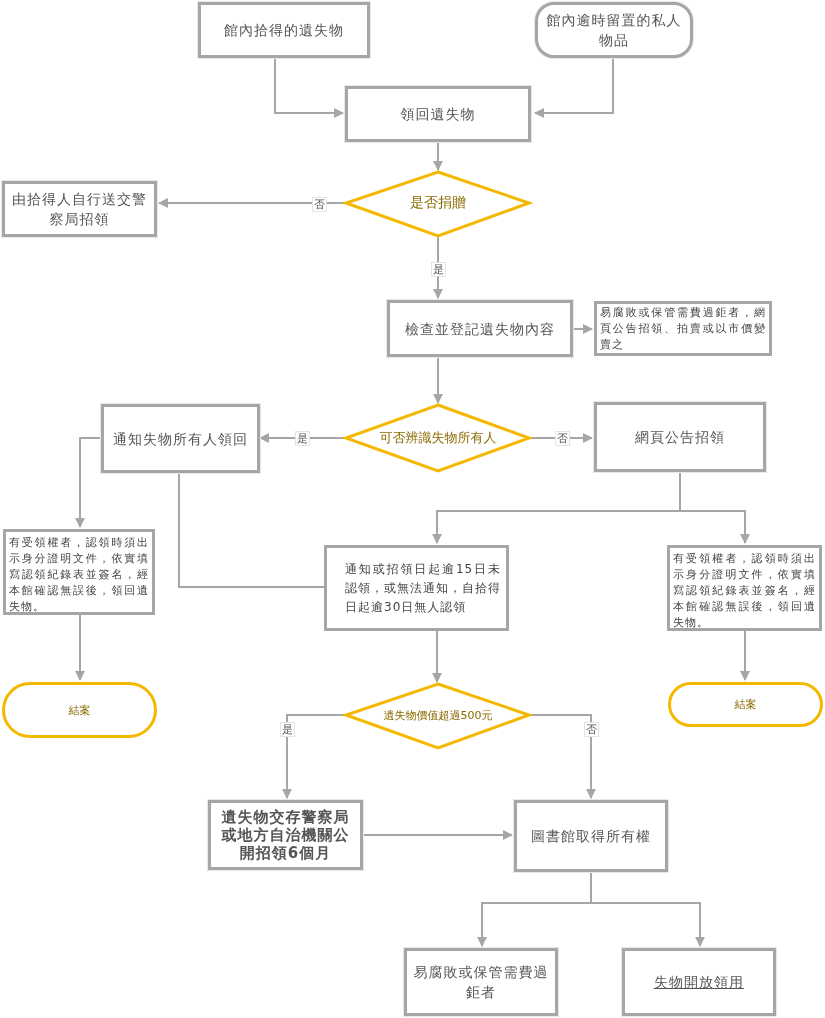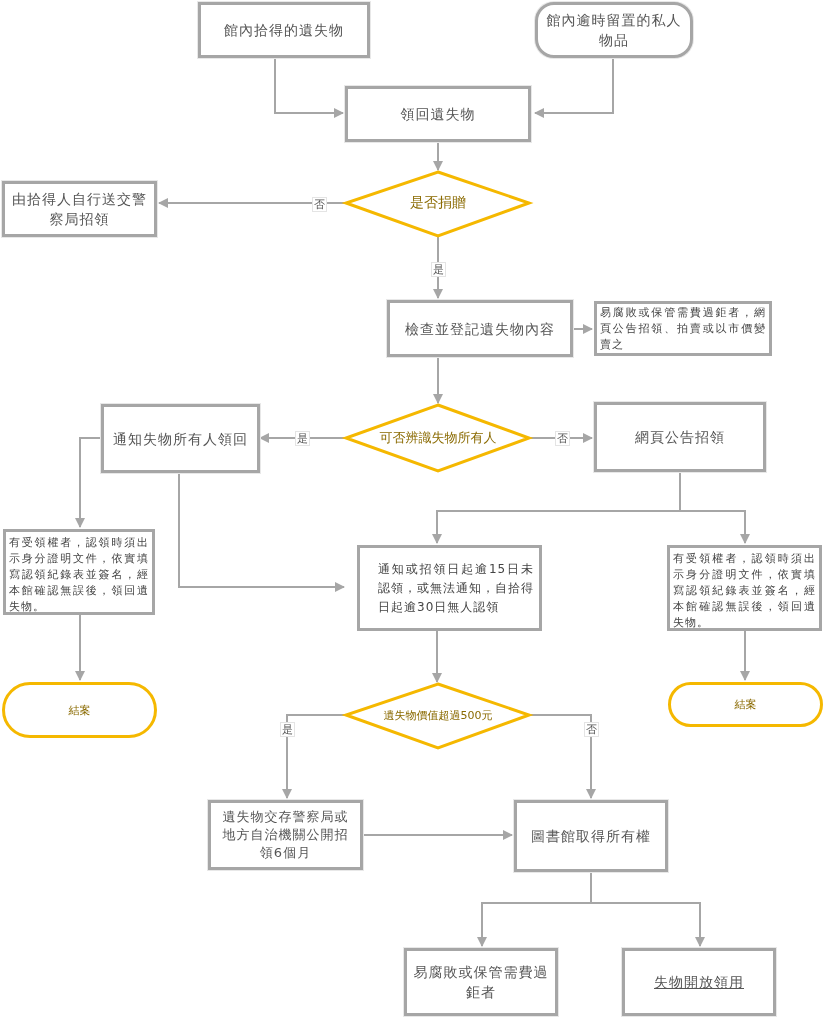--- a/index.html
+++ b/index.html
@@ -6,21 +6,21 @@
   body { width: 825px; height: 1018px; position: relative; overflow: hidden;
          font-family: "DejaVu Sans", "Liberation Sans", sans-serif; }
   #edges { position: absolute; left: 0; top: 0; width: 825px; height: 1018px; }
   .node { position: absolute; box-sizing: border-box; display: flex; align-items: center;
           justify-content: center; text-align: center; color: #555555; background: #ffffff; }
   .box { border: 3px solid #a6a6a6; box-shadow: 0 0 0 1px #e8e8e8; font-size: 14px; line-height: 20px;
          padding: 2px 6px; letter-spacing: 1px; }
   .note { border: 3px solid #a6a6a6; font-size: 11px; line-height: 16px; text-align: justify;
           justify-content: flex-start; align-items: flex-start; padding: 1px 3px; letter-spacing: 1px; color:#444; }
   .note.mid { align-items: center; font-size: 12px; line-height: 19px; padding: 2px 5px; }
-  .box.small { font-size: 13px; line-height: 18px; }
+  .box.small { font-size: 15px; line-height: 18px; font-weight: bold; }
   .decision-label { position: absolute; display: flex; align-items: center; justify-content: center;
                     text-align: center; color: #8a6a00; font-size: 13px; }
   .terminal { border: 3px solid #f5b800; border-radius: 30px; color: #8a6a00; font-size: 11px; }
   .edge-label { position: absolute; background: #ffffff; color: #555; font-size: 11px;
                 line-height: 13px; padding: 0 1px; border: 1px solid #e4e4e4; }
 </style>
 </head>
 <body>
 
 <svg id="edges" xmlns="http://www.w3.org/2000/svg">
@@ -72,21 +72,21 @@
 <div class="node note" style="left:594px;top:301px;width:178px;height:55px;">易腐敗或保管需費過鉅者，網頁公告招領、拍賣或以市價變賣之</div>
 
 <div class="decision-label" style="left:362px;top:425px;width:152px;height:26px;">可否辨識失物所有人</div>
 <span class="edge-label" style="left:295px;top:431px;">是</span>
 <span class="edge-label" style="left:555px;top:431px;">否</span>
 
 <div class="node box" style="left:101px;top:404px;width:159px;height:69px;">通知失物所有人領回</div>
 <div class="node box" style="left:594px;top:402px;width:172px;height:70px;">網頁公告招領</div>
 
 <div class="node note" style="left:3px;top:529px;width:152px;height:86px;padding-top:3px;">有受領權者，認領時須出示身分證明文件，依實填寫認領紀錄表並簽名，經本館確認無誤後，領回遺失物。</div>
-<div class="node note mid" style="left:357px;top:545px;width:185px;height:86px;padding-left:18px;">通知或招領日起逾15日未認領，或無法通知，自拾得日起逾30日無人認領</div>
+<div class="node note mid" style="left:324px;top:545px;width:185px;height:86px;padding-left:18px;">通知或招領日起逾15日未認領，或無法通知，自拾得日起逾30日無人認領</div>
 <div class="node note" style="left:667px;top:545px;width:155px;height:86px;padding-top:3px;">有受領權者，認領時須出示身分證明文件，依實填寫認領紀錄表並簽名，經本館確認無誤後，領回遺失物。</div>
 
 <div class="node terminal" style="left:2px;top:682px;width:155px;height:56px;">結案</div>
 <div class="node terminal" style="left:668px;top:682px;width:155px;height:45px;">結案</div>
 
 <div class="decision-label" style="left:372px;top:703px;width:132px;height:24px;font-size:11px;">遺失物價值超過500元</div>
 <span class="edge-label" style="left:280px;top:722px;">是</span>
 <span class="edge-label" style="left:584px;top:722px;">否</span>
 
 <div class="node box small" style="left:208px;top:800px;width:155px;height:70px;">遺失物交存警察局或地方自治機關公開招領6個月</div>

